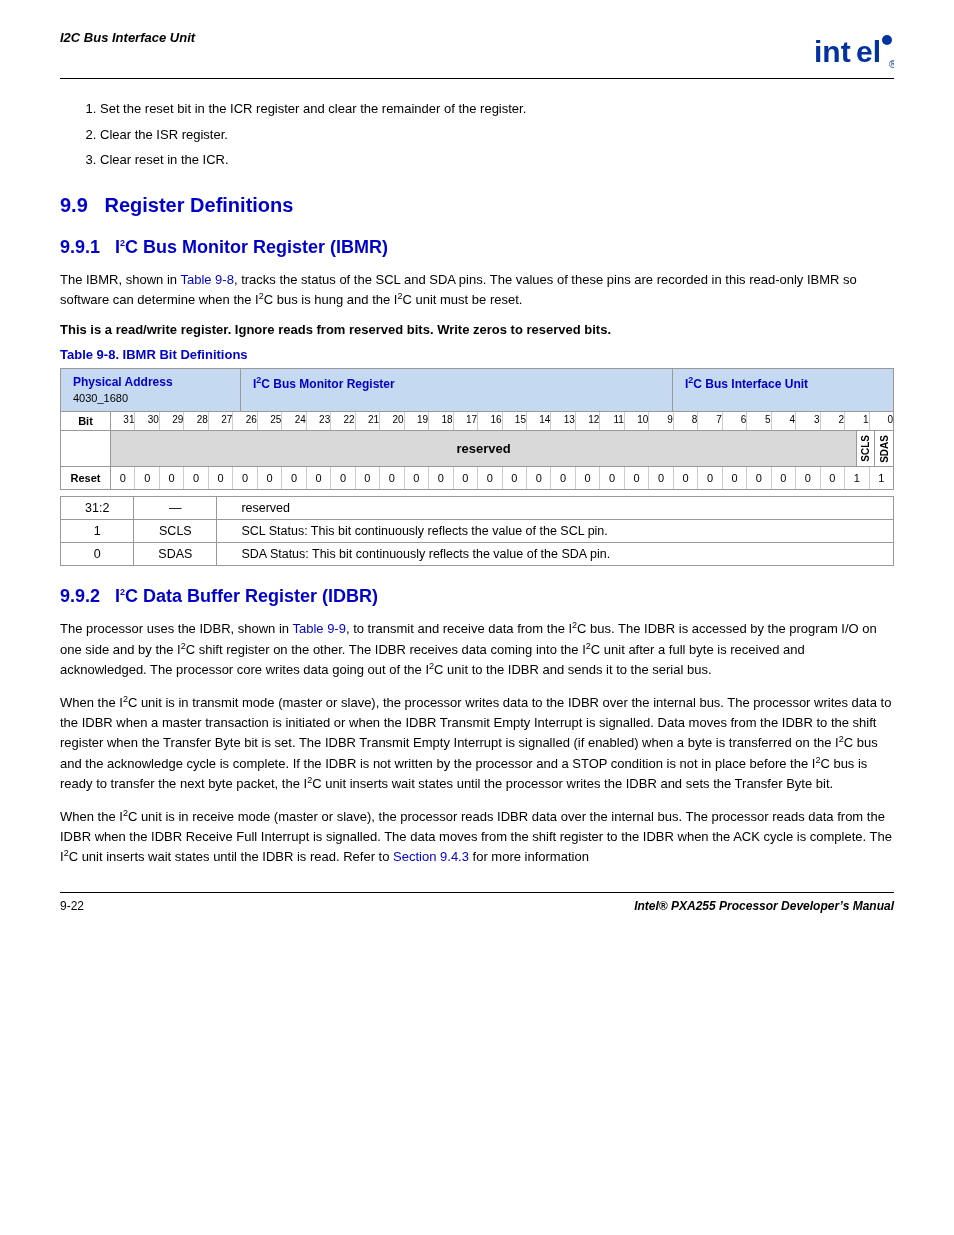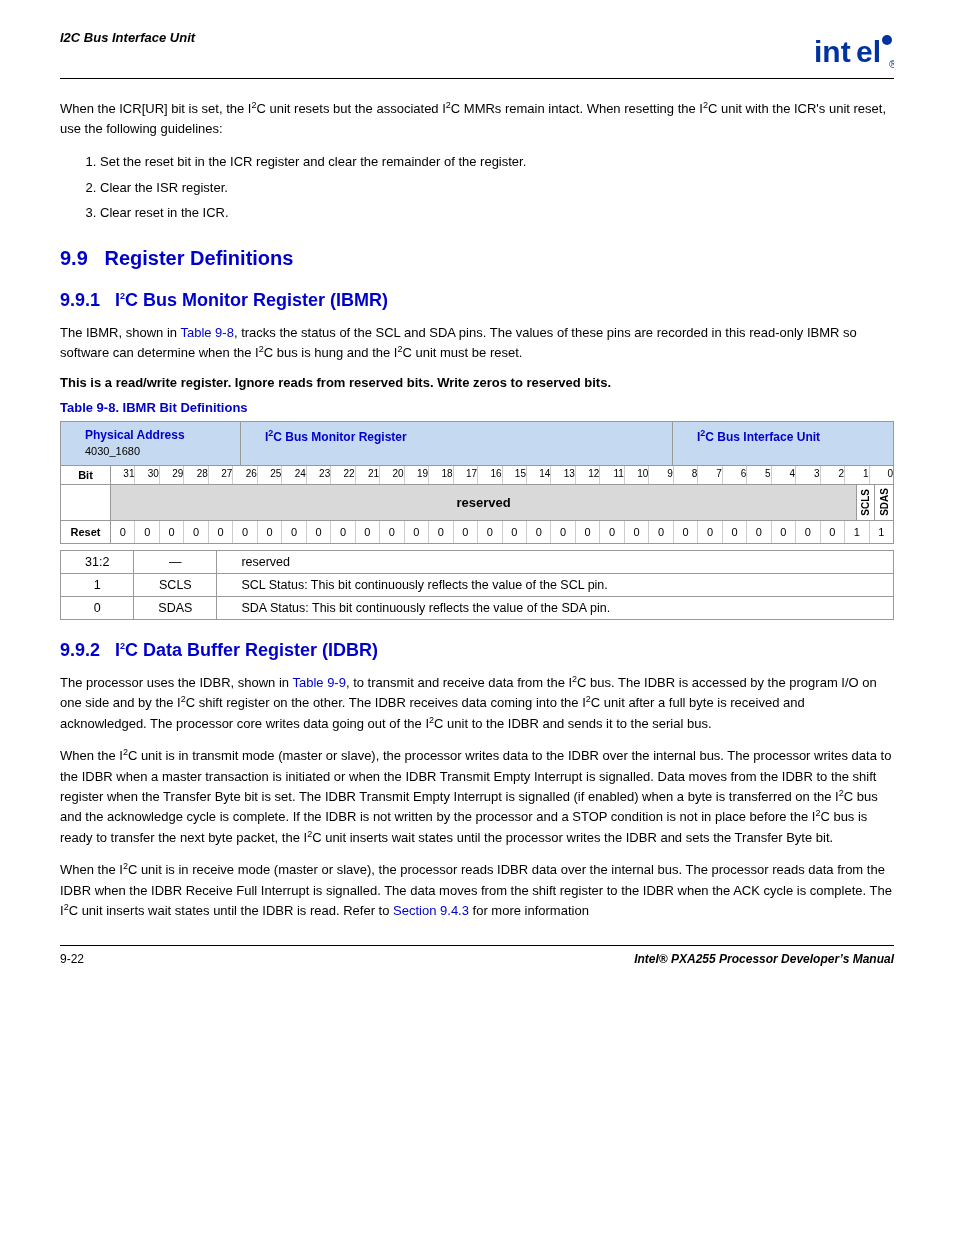--- a/index.html
+++ b/index.html
@@ -112,21 +112,21 @@
       border: 1px solid #999;
       margin-bottom: 6px;
     }
     .reg-top-header {
       display: grid;
       grid-template-columns: 180px 1fr 220px;
       background: #c5d9f1;
       border-bottom: 1px solid #999;
     }
     .reg-top-cell {
-      padding: 5px 24px;
+      padding: 5px 12px;
       font-size: 12px;
       font-weight: bold;
       color: #0000cc;
       border-right: 1px solid #999;
       line-height: 1.4;
     }
     .reg-top-cell:last-child { border-right: none; }
     .reg-top-cell .addr { font-size: 11px; font-weight: normal; color: #000; }
 
     .bits-row {
@@ -243,23 +243,20 @@
 
         <text x="0" y="32" font-family="Arial" font-size="30" font-weight="bold" fill="#0033a0">int</text>
 
         <text x="42" y="32" font-family="Arial" font-size="30" font-weight="bold" fill="#0033a0">el</text>
         <circle cx="73" cy="10" r="5" fill="#0033a0"></circle>
         <text x="75" y="38" font-family="Arial" font-size="11" fill="#0033a0">®</text>
       </svg>
     </div>
   </div>
 
-  <p class="intro-text">
-    When the ICR[UR] bit is set, the I<sup>2</sup>C unit resets but the associated I<sup>2</sup>C MMRs remain intact. When resetting the I<sup>2</sup>C unit with the ICR's unit reset, use the following guidelines:
-  </p>
 
   <ol class="list-items">
     <li>Set the reset bit in the ICR register and clear the remainder of the register.</li>
     <li>Clear the ISR register.</li>
     <li>Clear reset in the ICR.</li>
   </ol>
 
   <h2 class="section-heading">
     <span>9.9</span>&nbsp;&nbsp;&nbsp;<span>Register Definitions</span>
   </h2>

